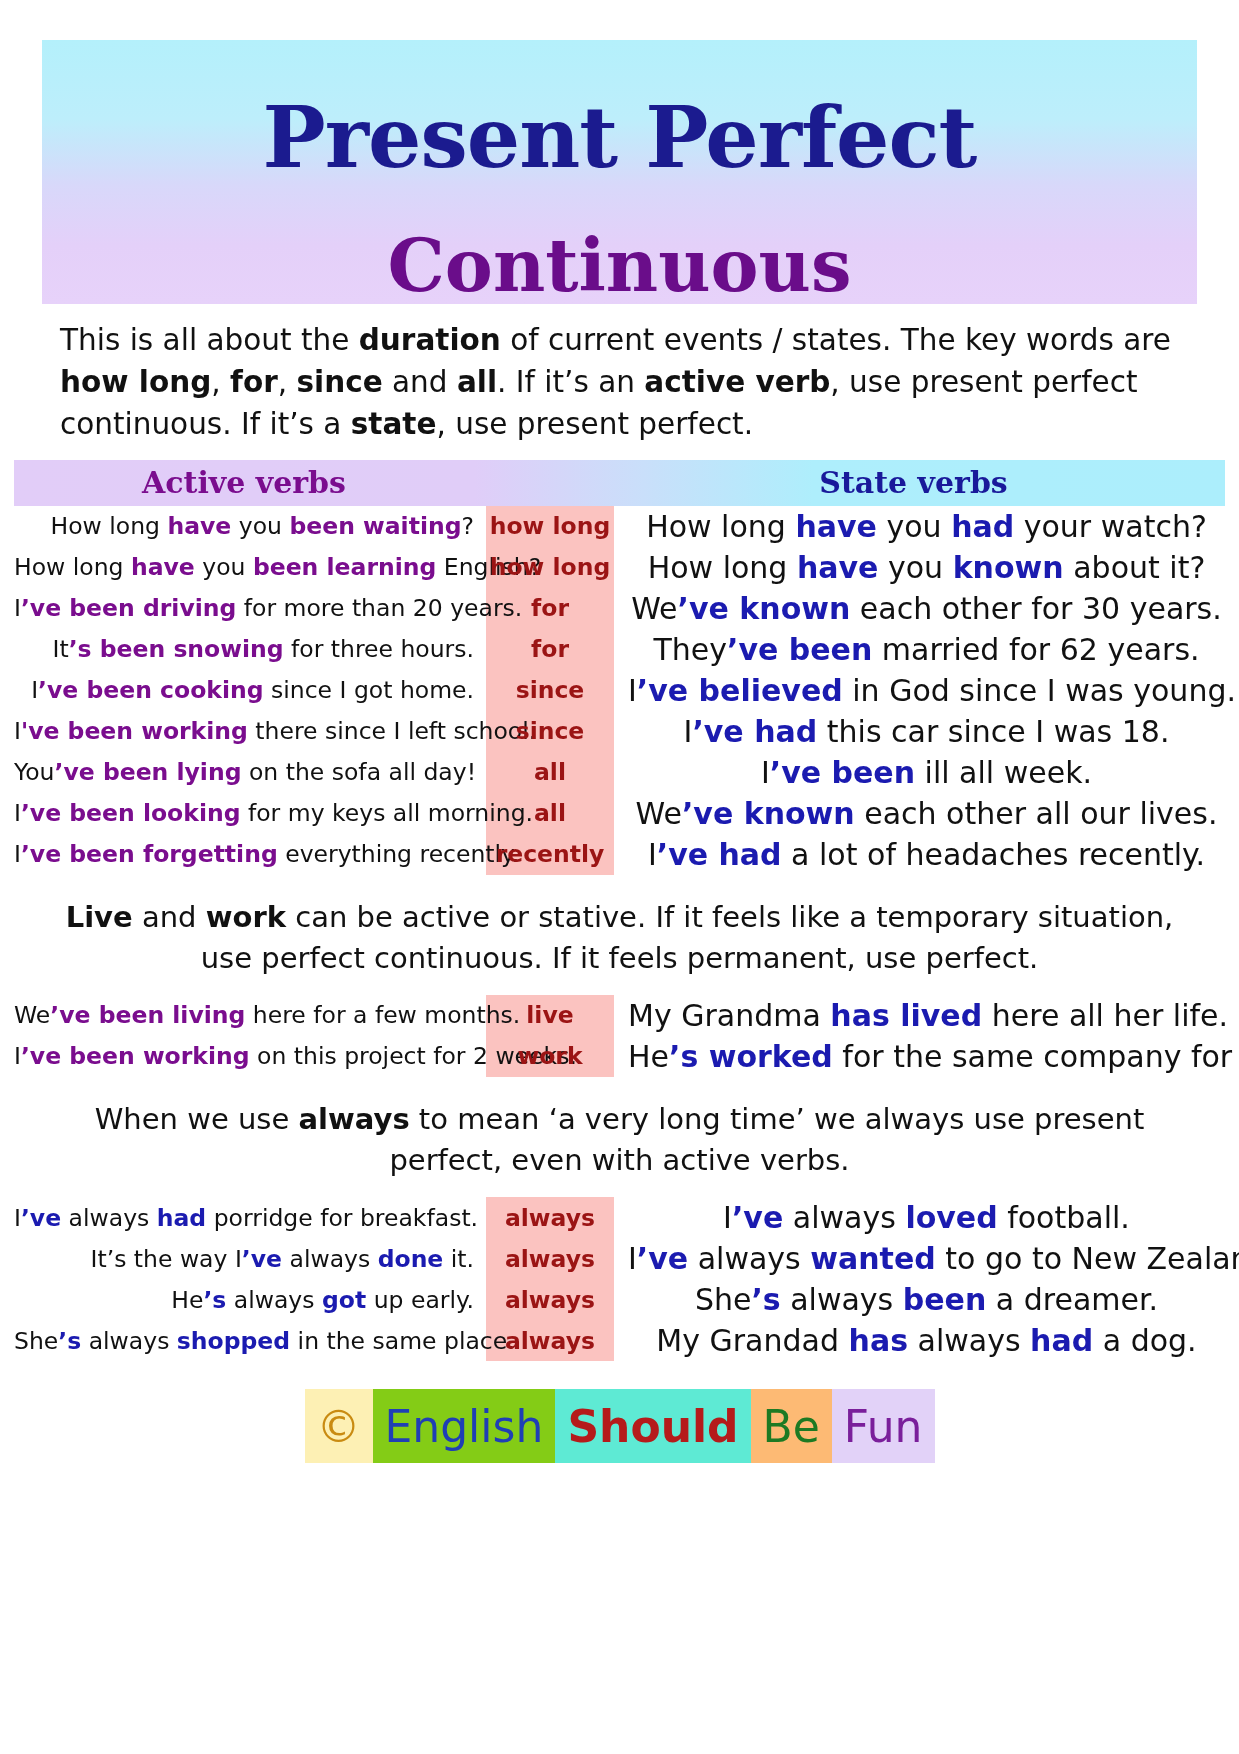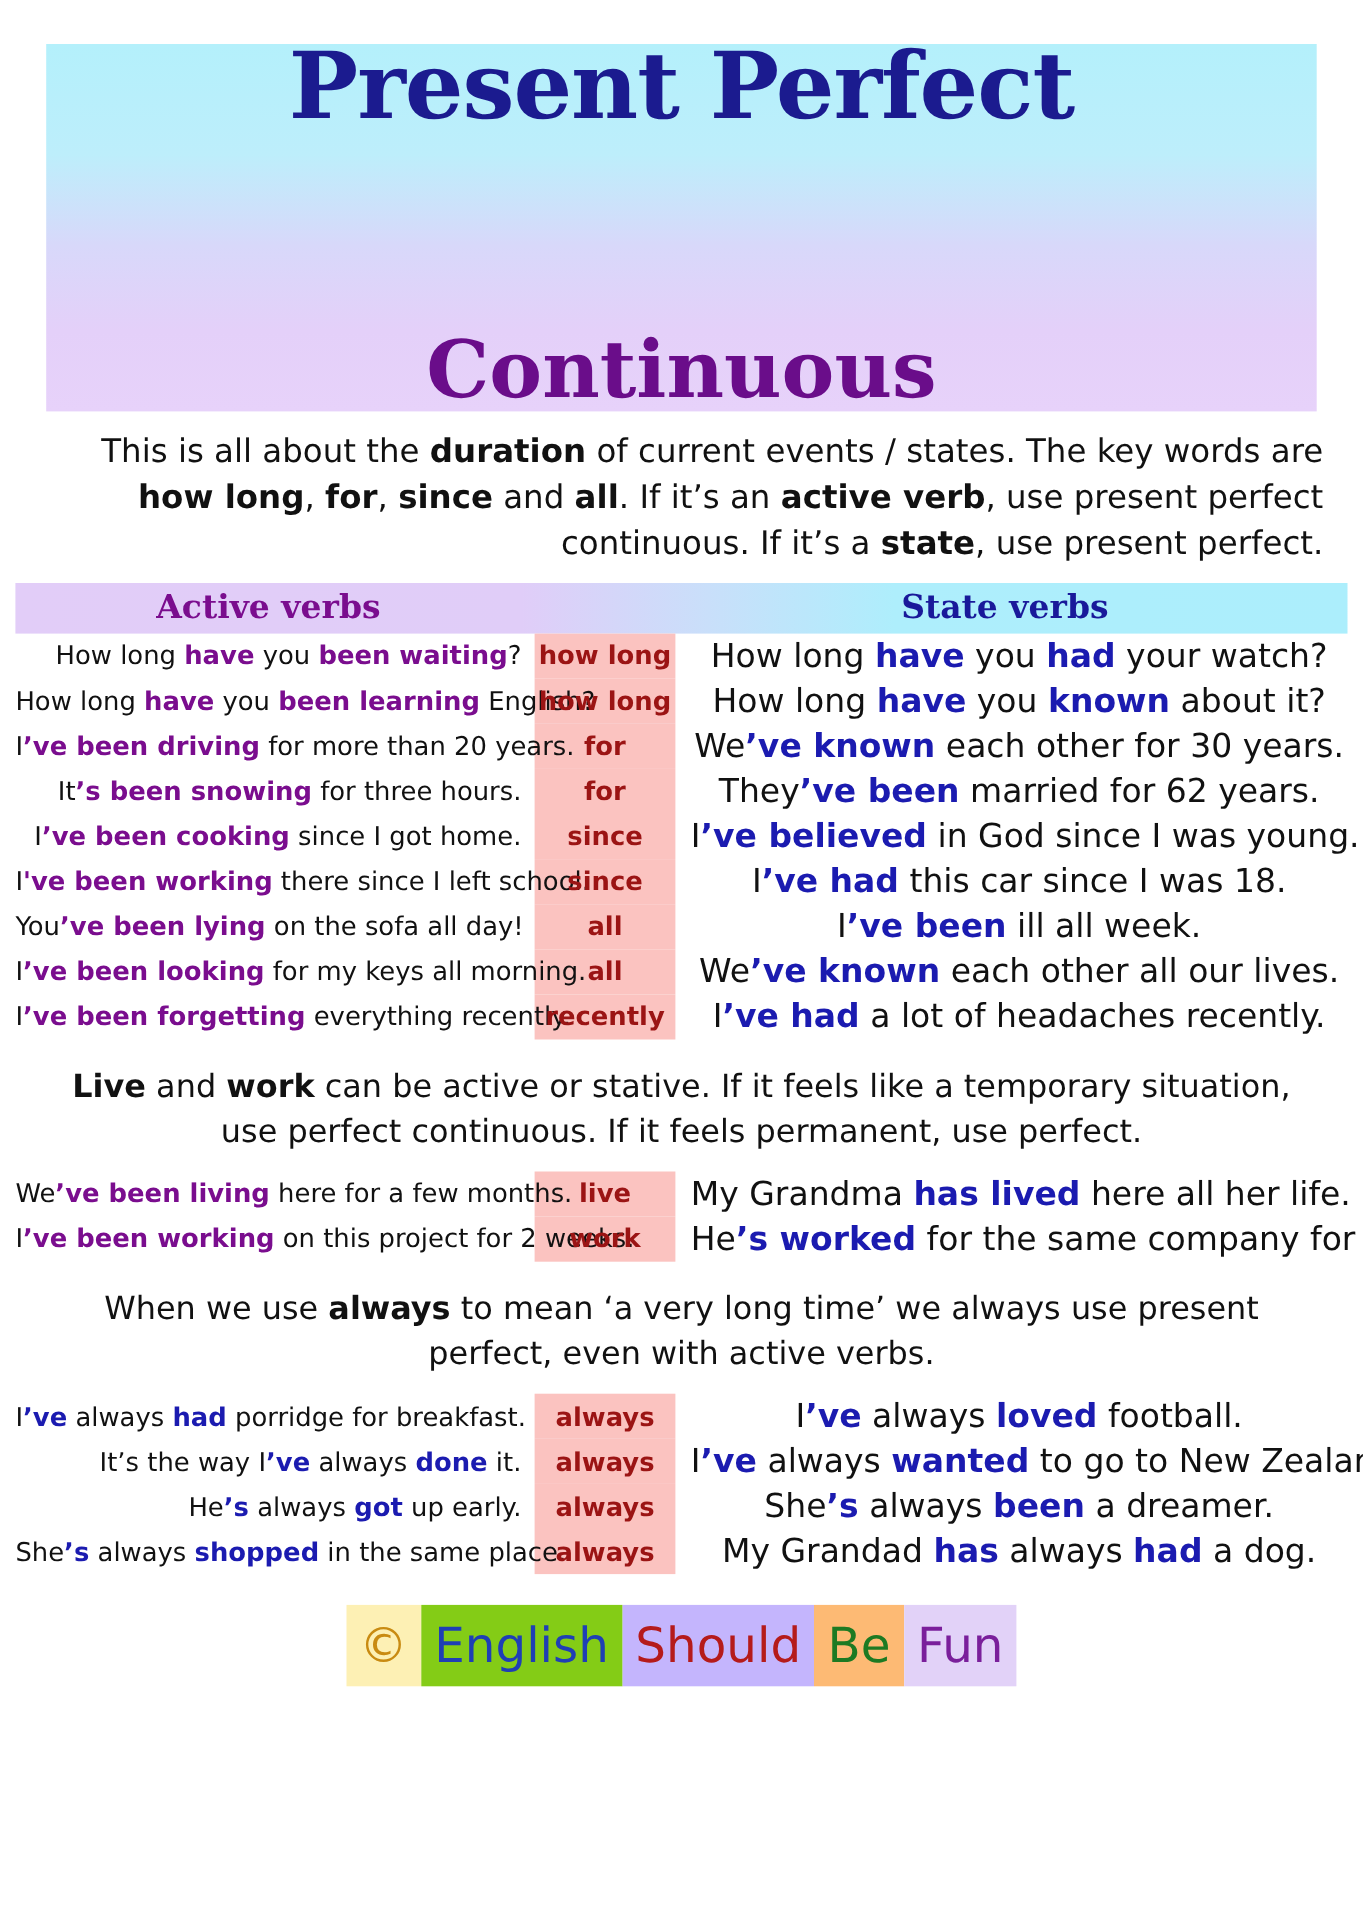--- a/index.html
+++ b/index.html
@@ -7,40 +7,40 @@
     width:1239px;height:1754px;
     background:#ffffff;
     font-family:"DejaVu Sans","Liberation Sans",sans-serif;
     overflow:hidden;
   }
   .page{position:relative;width:1239px;height:1754px;}
 
   
   .title-banner{
     margin:40px 42px 0 42px;
-    height:334px;
+    height:264px;
     background:linear-gradient(to bottom,#b4f0fb 0%,#bdeefb 30%,#d8d8fa 55%,#e4d0f9 78%,#e7d2fa 100%);
-    display:flex;flex-direction:column;align-items:center;justify-content:space-between;
+    display:flex;flex-direction:column;align-items:center;justify-content:flex-end;
   }
   .title-line1{
     font-family:"DejaVu Serif","Liberation Serif",serif;
     font-weight:bold;font-size:84px;line-height:1.05;
     color:#1b1b8f;letter-spacing:-1px;
     margin-top:-6px;
   }
   .title-line2{
     font-family:"DejaVu Serif","Liberation Serif",serif;
     font-weight:bold;font-size:72px;line-height:1.05;
     color:#6a0d8a;margin-top:46px;
   }
 
   
   .intro{
     margin:16px 36px 0 60px;
-    text-align:right;
+    text-align:left;
     font-size:29.5px;line-height:1.42;
     color:#111;
   }
   .intro b{font-weight:bold;}
 
   
   .colbar{
     margin:14px 14px 0 14px;
     height:46px;
     background:linear-gradient(to right,#e2cdf8 0%,#e0cdf8 38%,#c9dffa 52%,#aeeefc 66%,#aceefc 100%);
@@ -88,21 +88,21 @@
     margin-top:28px;display:flex;justify-content:center;align-items:center;
   }
   .logo{display:flex;align-items:stretch;height:74px;}
   .logo span{
     display:flex;align-items:center;justify-content:center;
     font-family:"DejaVu Sans","Liberation Sans",sans-serif;
     font-size:44px;padding:0 12px;
   }
   .lg-c{background:#fdf0b4;color:#c98b12;font-size:38px;}
   .lg-eng{background:#84cc16;color:#1f3fb5;}
-  .lg-should{background:#c4b5fd;color:#b51b1b;}
+  .lg-should{background:#5eead4;color:#b51b1b;font-weight:bold;}
   .lg-be{background:#fdba74;color:#1d7a23;}
   .lg-fun{background:#e2d2f8;color:#7a1f9b;}
   .lg-com{background:#fbd9b2;color:#c4520f;font-size:36px;}
 </style>
 </head>
 <body>
 
 <div class="page">
 
   <div class="title-banner">

